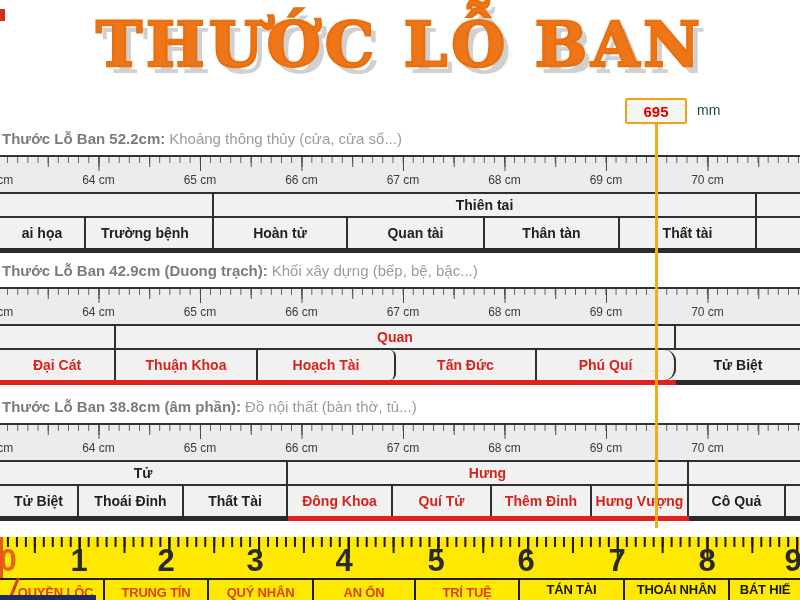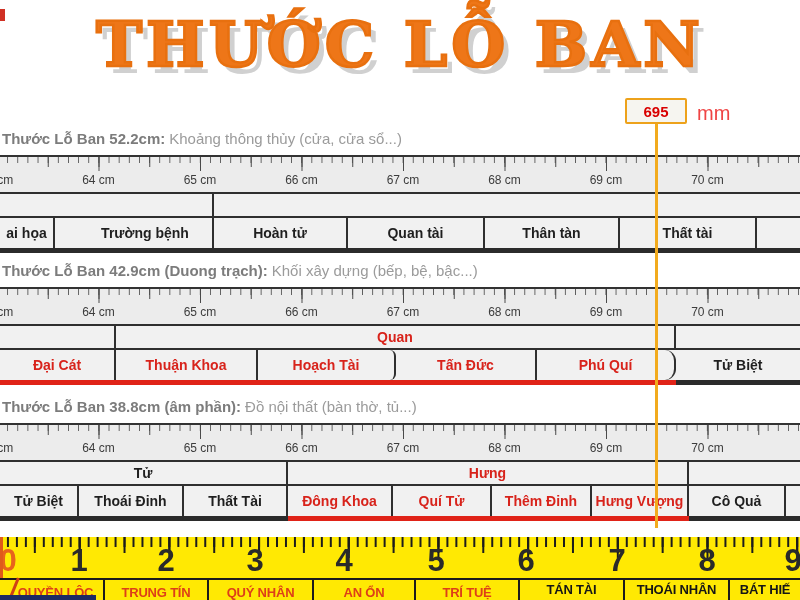--- a/index.html
+++ b/index.html
@@ -8,21 +8,21 @@
   
   #main-title{position:absolute;top:8px;left:0;width:100%;text-align:center;
     font-family:"DejaVu Serif",serif;font-weight:bold;font-size:62px;letter-spacing:4px;
     color:#ee7618;-webkit-text-stroke:2.5px #e8700f;
     text-shadow:6px 7px 0 rgba(150,150,150,.45);}
   #corner-mark{position:absolute;left:0;top:9px;width:5px;height:12px;background:#d03024;}
   
   #measure-box{position:absolute;left:625px;top:98px;width:58px;height:22px;
     border:2px solid #eda21b;background:#f6f5f0;color:#d90000;font-weight:bold;
     font-size:15px;text-align:center;z-index:6;padding:0;border-radius:2px;}
-  #measure-unit{position:absolute;left:697px;top:102px;color:#ef4444;font-size:20px;z-index:6;}
+  #measure-unit{position:absolute;left:697px;top:102px;color:#14532d;font-size:14px;z-index:6;}
   #indicator-line{position:absolute;left:654.5px;top:122px;width:3px;height:406px;
     background:#f2ab1e;z-index:5;}
   
   .ruler-section{position:absolute;left:0;width:800px;height:123px;}
   .ruler-heading{position:absolute;top:0;left:2px;height:20px;font-size:15px;color:#9b9b9b;white-space:nowrap;}
   .ruler-heading b{color:#7c7c7c;margin-right:4px;}
   .scale-band{position:absolute;top:25px;left:0;width:800px;height:37px;background:#ececec;
     border-top:2px solid #333;
     background-image:
       linear-gradient(90deg,#4a4a4a 0,#4a4a4a 1.2px,transparent 1.2px),
@@ -89,26 +89,29 @@
         <span class="tick-label" style="left: 301.5px;">66 cm</span>
         <span class="tick-label" style="left: 403px;">67 cm</span>
         <span class="tick-label" style="left: 504.5px;">68 cm</span>
         <span class="tick-label" style="left: 606px;">69 cm</span>
         <span class="tick-label" style="left: 707.5px;">70 cm</span>
       </div>
     <div class="cung-row">
         <div class="cell cung" style="left: 0px; width: 214px; border-right: 2px solid rgb(47, 47, 47);">
           <span></span>
         </div>
+        <div class="cell cung" style="left: 214px; width: 543px; border-right: 2px solid rgb(47, 47, 47);">
+          <span>Thiên tai</span>
+        </div>
         <div class="cell cung" style="left: 757px; width: 43px;">
           <span></span>
         </div>
       </div>
     <div class="seg-row">
-        <div class="cell seg" style="left: 0px; width: 55px; border-right: 2px solid rgb(47, 47, 47);">
+        <div class="cell seg" style="left: 0px; width: 86px; border-right: 2px solid rgb(47, 47, 47);">
           <span>ai họa</span>
         </div>
         <div class="cell seg" style="left: 78px; width: 136px; border-right: 2px solid rgb(47, 47, 47);">
           <span>Trường bệnh</span>
         </div>
         <div class="cell seg" style="left: 214px; width: 134px; border-right: 2px solid rgb(47, 47, 47);">
           <span>Hoàn tử</span>
         </div>
         <div class="cell seg" style="left: 348px; width: 137px; border-right: 2px solid rgb(47, 47, 47);">
           <span>Quan tài</span>

